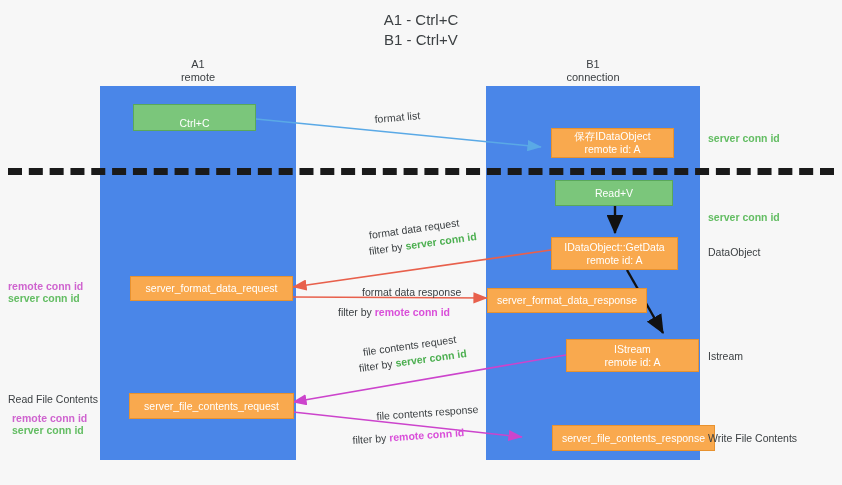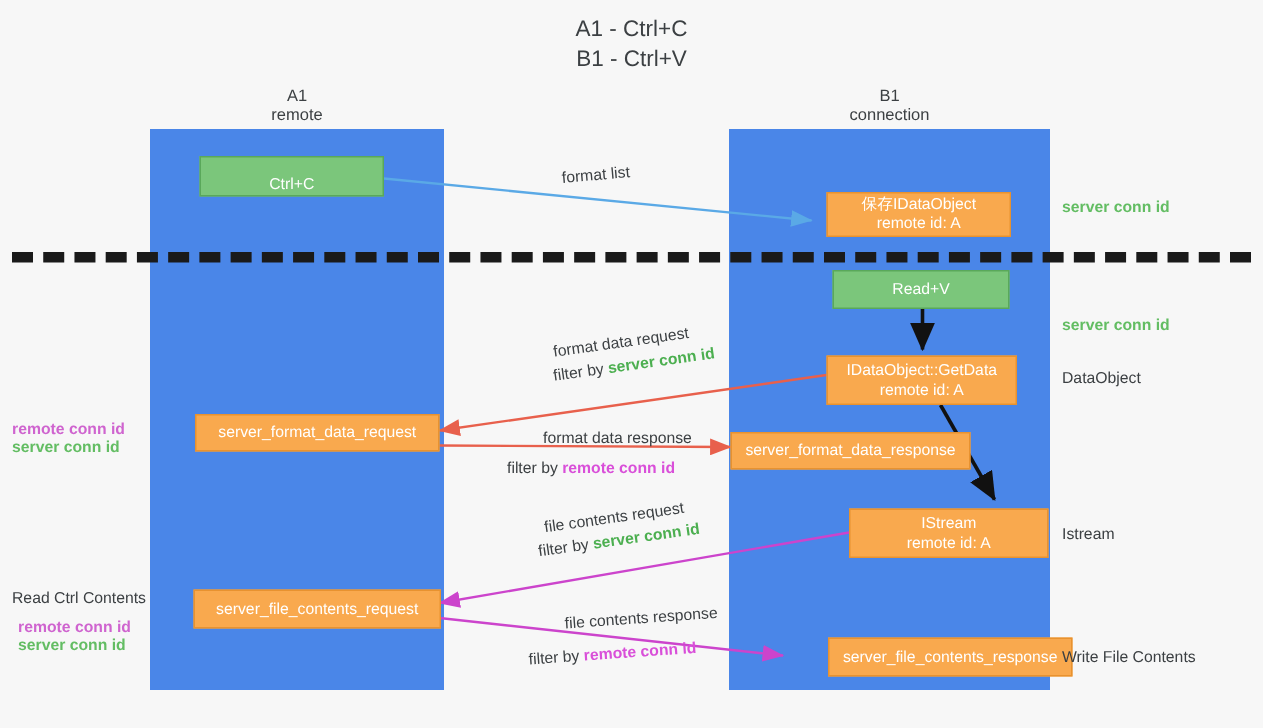--- a/index.html
+++ b/index.html
@@ -203,21 +203,21 @@
 
   <div class="side-label c-dark" style="left:708px; top:246px;">DataObject</div>
 
   <div class="side-label c-dark" style="left:708px; top:350px;">Istream</div>
 
   <div class="side-label c-dark" style="left:708px; top:432px;">Write File Contents</div>
 
   <div class="side-label c-pink" style="left:8px; top:280px;">remote conn id</div>
   <div class="side-label c-green" style="left:8px; top:292px;">server conn id</div>
 
-  <div class="side-label c-dark" style="left:8px; top:393px;">Read Ctrl Contents</div>
+  <div class="side-label c-dark" style="left:8px; top:393px;">Read File Contents</div>
   <div class="side-label c-pink" style="left:12px; top:412px;">remote conn id</div>
   <div class="side-label c-green" style="left:12px; top:424px;">server conn id</div>
 
   <div class="anno" style="left:374px; top:112px; transform:rotate(-5deg); transform-origin:left top;">format list</div>
 
   <div class="anno" style="left:368px; top:228px; transform:rotate(-8deg); transform-origin:left top;">format data request</div>
   <div class="anno" style="left:368px; top:244px; transform:rotate(-8deg); transform-origin:left top;"><span>filter by </span><span class="hl-green">server conn id</span></div>
 
   <div class="anno" style="left:362px; top:285px;">format data response</div>
   <div class="anno" style="left:338px; top:305px;"><span>filter by </span><span class="hl-pink">remote conn id</span></div>

